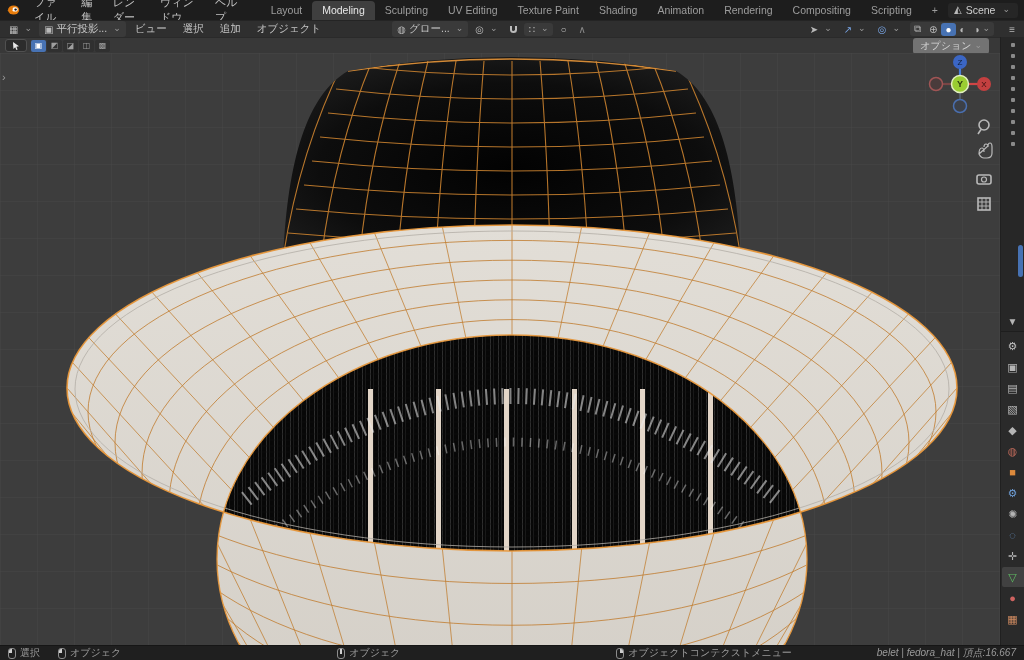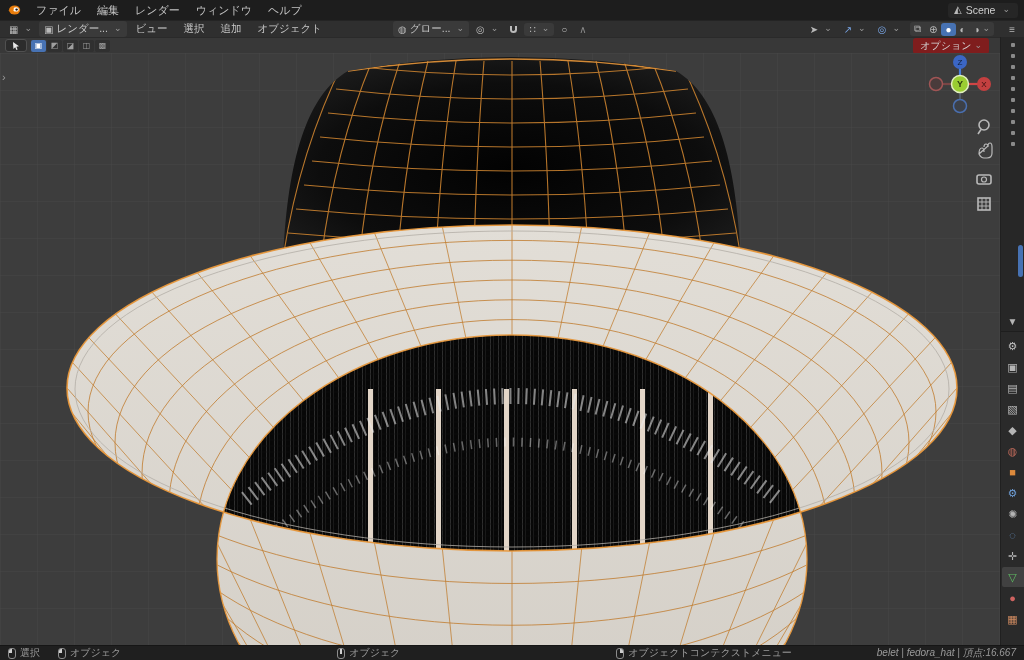--- a/index.html
+++ b/index.html
@@ -33,21 +33,21 @@
 
   
   .middle { flex:1 1 auto; display:flex; min-height:0; }
   .vp-col { width:1000px; display:flex; flex-direction:column; }
 
   .toolsettings { height:16px; background:#383838; border-top:1px solid #2a2a2a; display:flex; align-items:center; padding:0 5px; gap:4px; flex:0 0 auto; }
   .tool-active-btn { width:22px; height:13px; background:#2c2c2c; border:1px solid #505050; border-radius:3px; display:flex; align-items:center; justify-content:center; }
   .selmode { display:flex; gap:1px; }
   .selmode .sq { width:15px; height:12px; background:#303030; border-radius:2px; display:flex; align-items:center; justify-content:center; font-size:8px; color:#9f9f9f; }
   .selmode .sq.on { background:#4772b3; color:#fff; }
-  .options-btn { margin-left:auto; margin-right:6px; background:#7f1d1d; border-radius:3px; padding:1px 7px; font-size:10px; color:#d5d5d5; display:flex; align-items:center; }
+  .options-btn { margin-left:auto; margin-right:6px; background:#737373; border-radius:3px; padding:1px 7px; font-size:10px; color:#d5d5d5; display:flex; align-items:center; }
 
   .viewport { position:relative; flex:1 1 auto; background:#3d3d3d; overflow:hidden; }
   .vp-overlay-text { position:absolute; left:10px; top:10px; font-size:11px; line-height:16px; color:#d2d2d2; text-shadow:0 1px 1px rgba(0,0,0,.6); pointer-events:none; }
   .vp-overlay-text .l2 { color:#c8c8c8; }
   .vp-overlay-text .l3 { color:#bdbdbd; }
   .vp-expand { position:absolute; left:2px; top:18px; color:#9a9a9a; font-size:11px; }
 
   
   .rail { width:24px; background:#2a2a2a; border-left:1px solid #202020; display:flex; flex-direction:column; font-size:11px; }
   .outliner-mini { height:295px; background:#272727; display:flex; flex-direction:column; align-items:center; padding-top:6px; gap:7px; position:relative; border-bottom:1px solid #1e1e1e; }
@@ -82,36 +82,49 @@
         <ellipse cx="9.6" cy="5.6" rx="1.3" ry="1.1" fill="#1d1d1d"></ellipse>
         <path d="M1,7 L6,3.4 L7,5.4 Z" fill="#e87d0d"></path>
       </svg>
     </div>
     <span class="menu-item">ファイル</span>
     <span class="menu-item">編集</span>
     <span class="menu-item">レンダー</span>
     <span class="menu-item">ウィンドウ</span>
     <span class="menu-item">ヘルプ</span>
 
+    <div class="ws-tabs">
+      <span class="ws-tab">Layout</span>
+      <span class="ws-tab active">Modeling</span>
+      <span class="ws-tab">Sculpting</span>
+      <span class="ws-tab">UV Editing</span>
+      <span class="ws-tab">Texture Paint</span>
+      <span class="ws-tab">Shading</span>
+      <span class="ws-tab">Animation</span>
+      <span class="ws-tab">Rendering</span>
+      <span class="ws-tab">Compositing</span>
+      <span class="ws-tab">Scripting</span>
+      <span class="ws-tab">+</span>
+    </div>
 
     <div class="topbar-right">
       <div class="scene-chip dd">
         <span class="hicon">◭</span>
         <span>Scene</span>
       </div>
     </div>
   </div>
 
   <div class="vheader">
     <span class="hbtn dd">
         <span class="hicon">▦</span>
       </span>
     <span class="hbtn boxed dd">
       <span class="hicon">▣</span>
-      <span>レンダー...</span>
+      <span>平行投影...</span>
     </span>
     <span class="hmenu">ビュー</span>
     <span class="hmenu">選択</span>
     <span class="hmenu">追加</span>
     <span class="hmenu">オブジェクト</span>
 
     <span class="hsep" style="width:60px"></span>
     <span class="hbtn boxed dd">
       <span class="hicon">◍</span>
       <span>グロー...</span>

